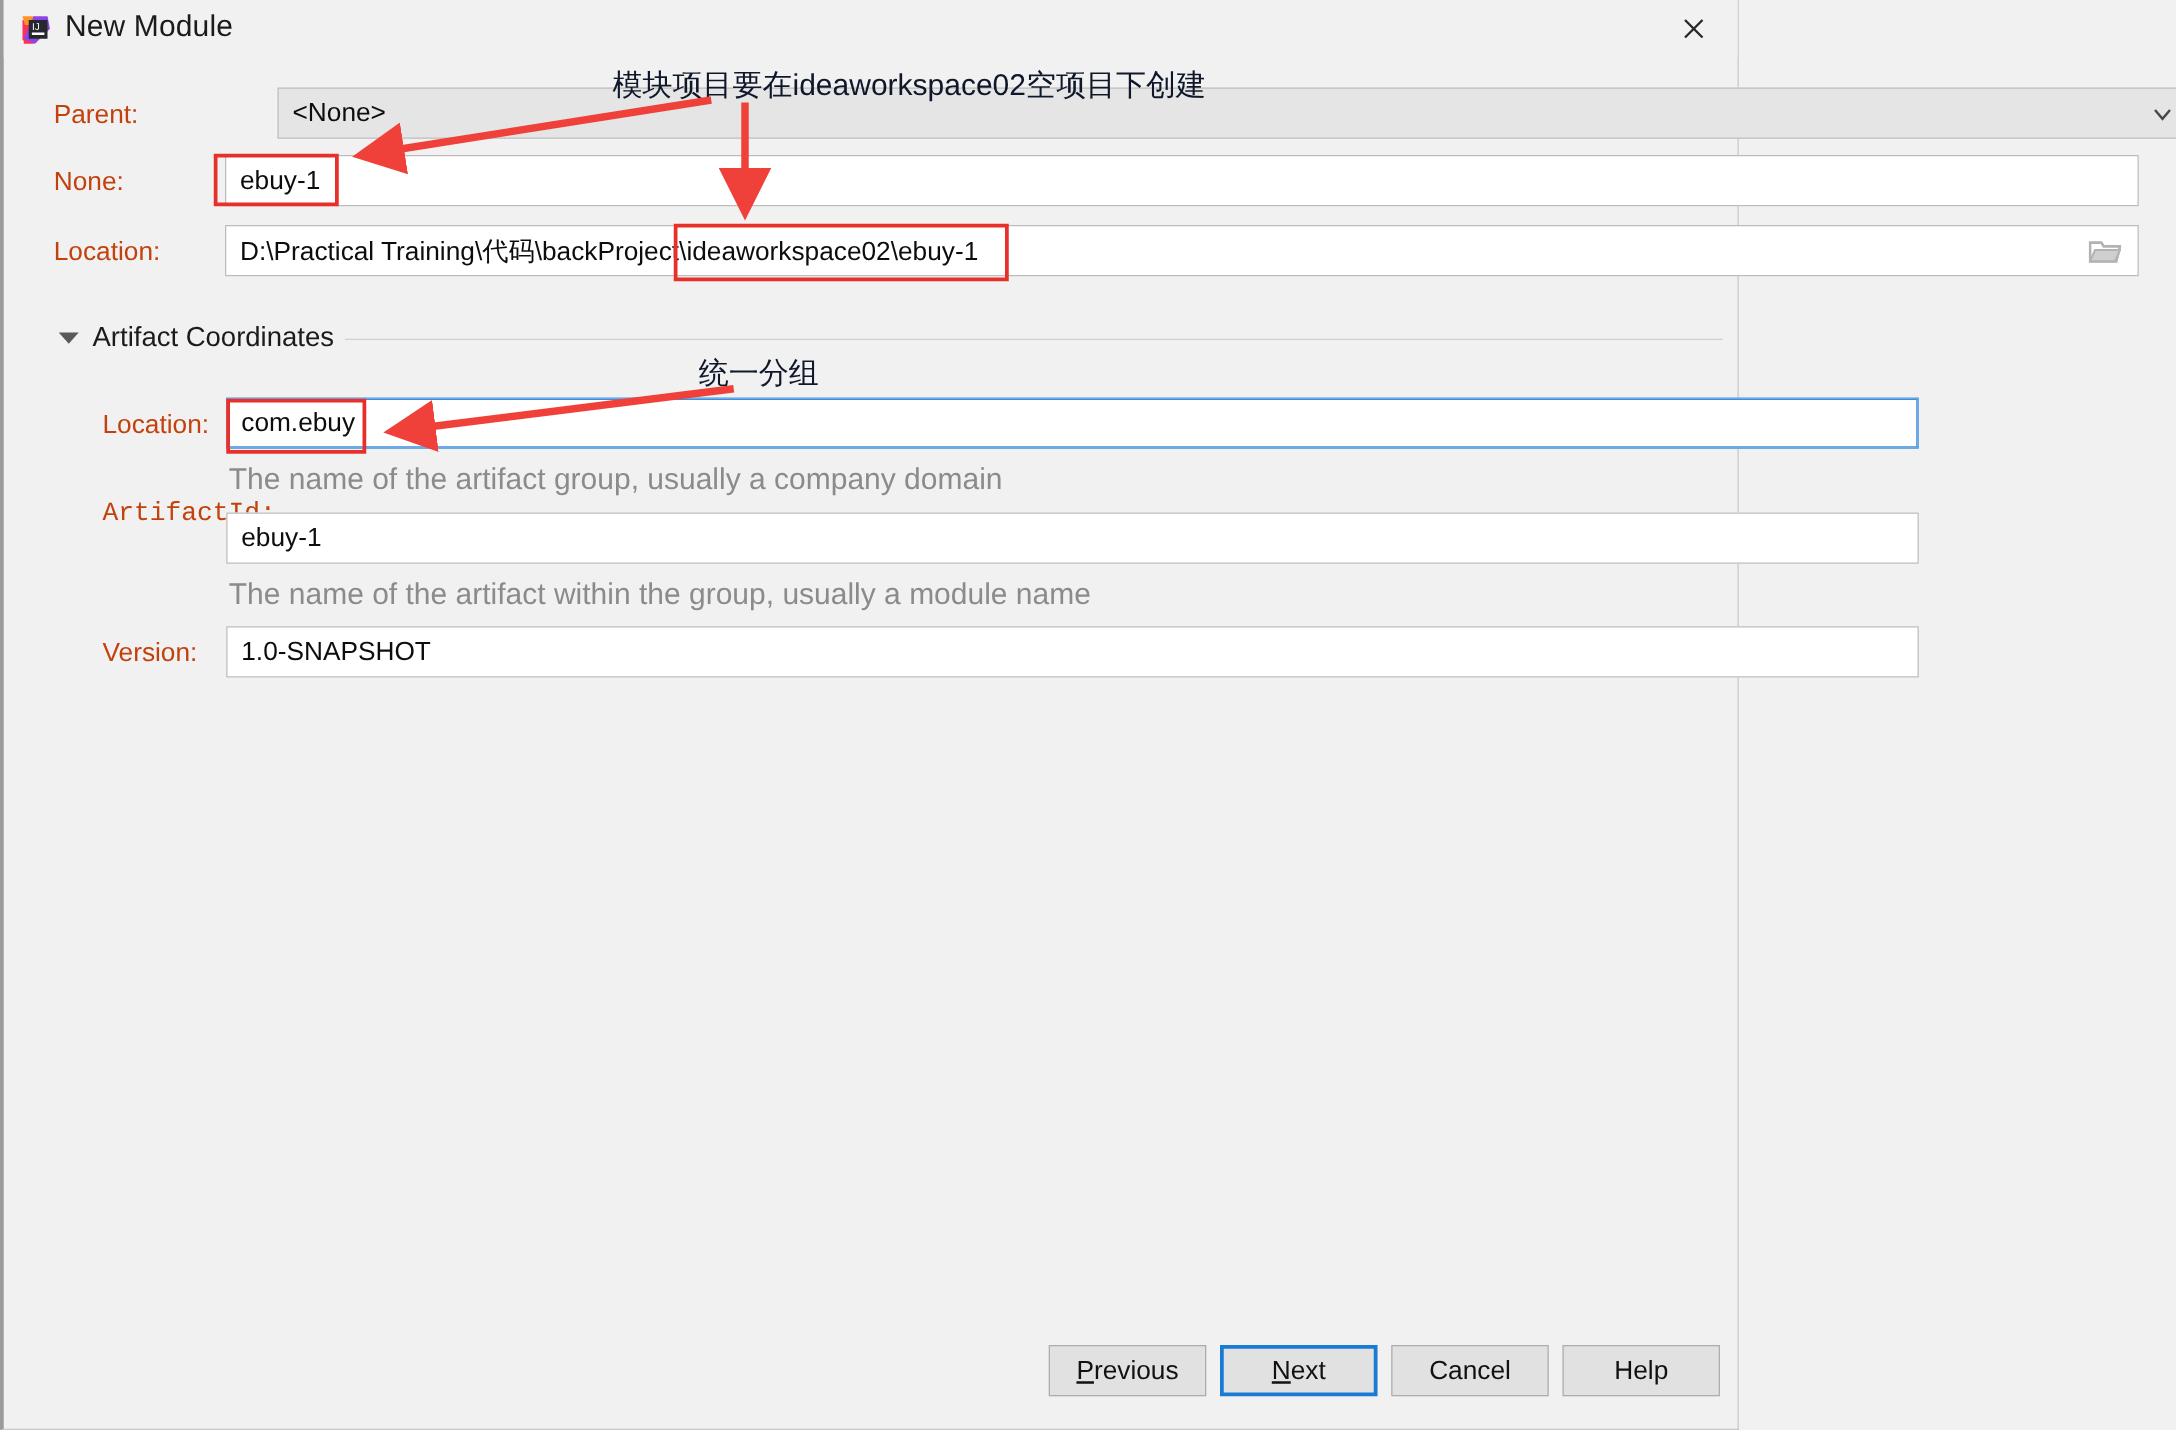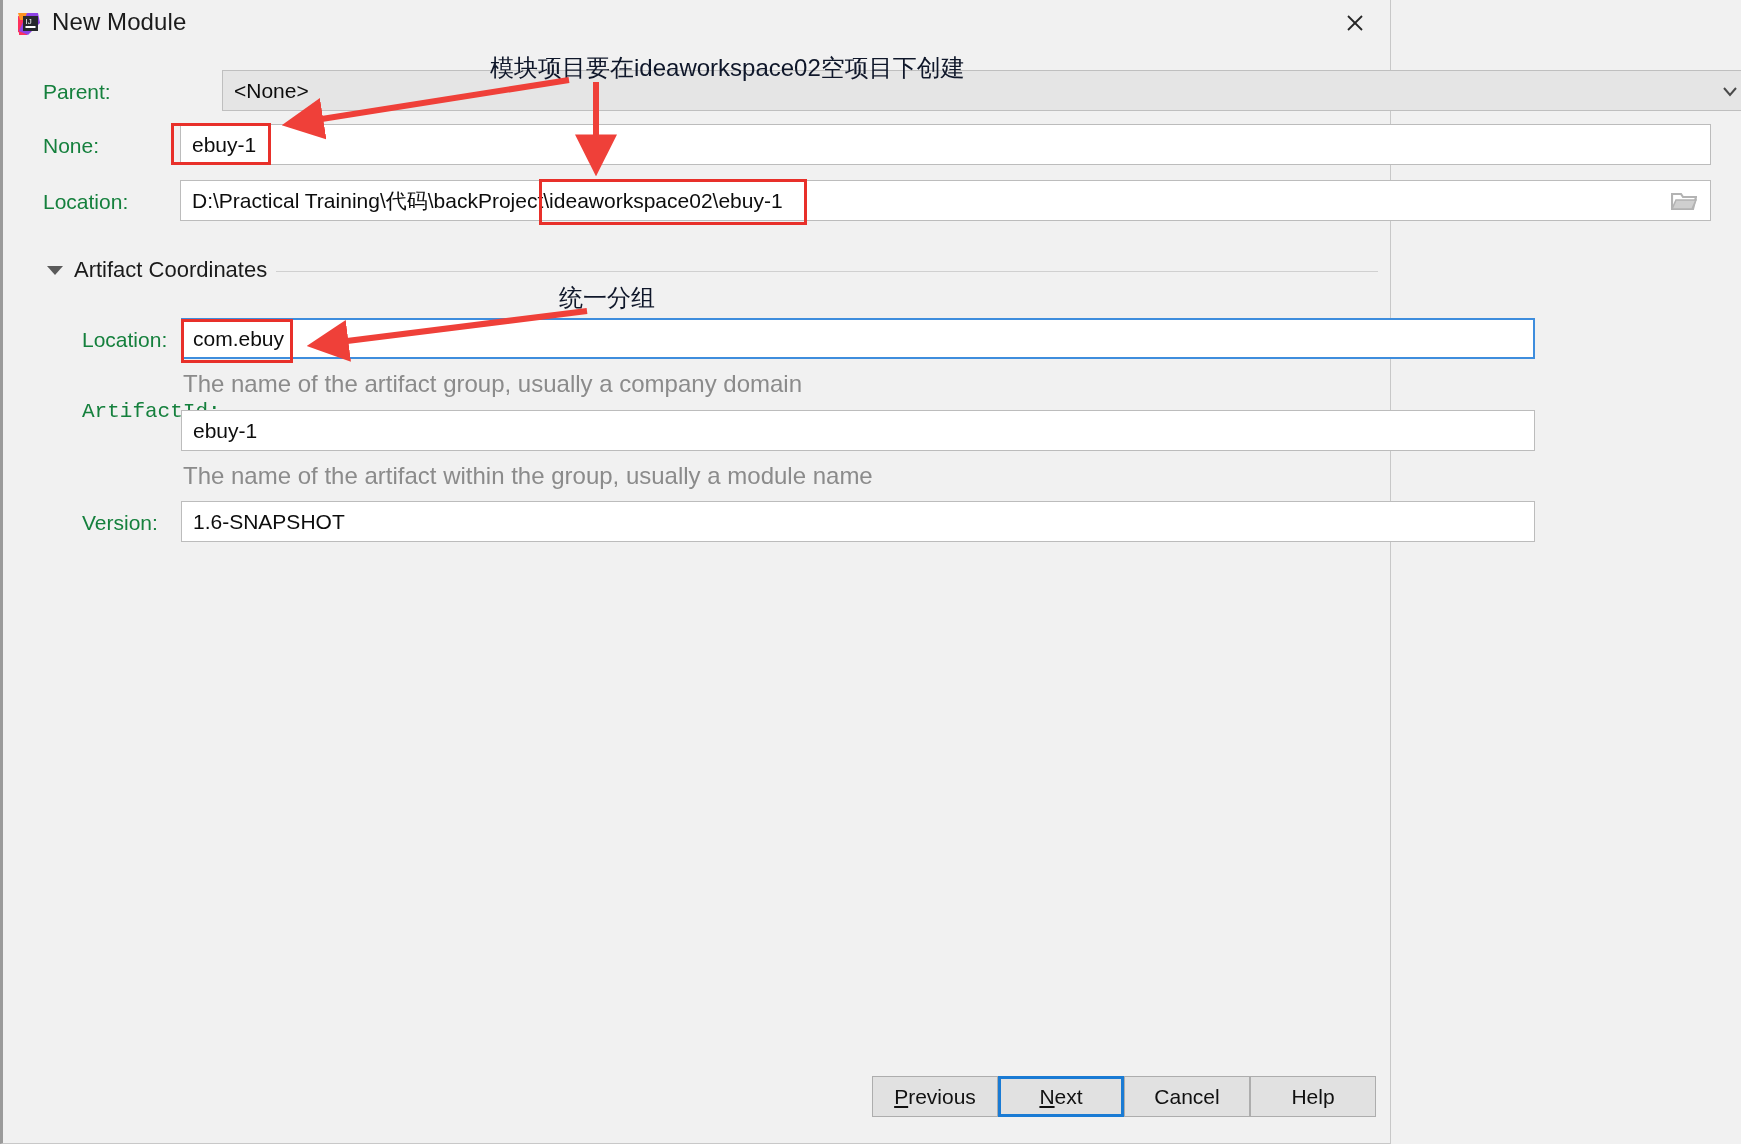--- a/index.html
+++ b/index.html
@@ -38,21 +38,21 @@
     position: absolute; right: 14px; top: 6px;
     width: 42px; height: 34px;
     display: flex; align-items: center; justify-content: center;
     cursor: pointer;
   }
 
   
   .row { position: absolute; left: 0; right: 0; }
   .lbl {
     position: absolute;
-    font-size: 21px; color: #15803d;
+    font-size: 21px; color: #c2410c;
     white-space: nowrap;
   }
   .field {
     position: absolute;
     height: 41px;
     background: #ffffff;
     border: 1px solid #bcbcbc;
     display: flex; align-items: center;
     padding-left: 11px;
     font-size: 21px; color: #0d0d0d;
@@ -101,21 +101,21 @@
     font-size: 22px; color: #1b1b1b;
   }
   #section-rule {
     position: absolute; left: 273px; top: 271px;
     right: 12px; height: 1px; background: #d0d0d0;
   }
 
   
   #buttons {
     position: absolute; right: 14px; bottom: 26px;
-    display: flex; 
+    display: flex; gap: 11px;
   }
   .btn {
     width: 126px; height: 41px;
     background: #e1e1e1;
     border: 1px solid #adadad;
     font-size: 21px; color: #111;
     display: flex; align-items: center; justify-content: center;
     cursor: pointer;
     font-family: "Liberation Sans", sans-serif;
   }
@@ -218,21 +218,21 @@
     <span class="lbl" style="left:79px; top:400px;font-family:Liberation Mono, monospace;">ArtifactId:</span>
     <div class="field" style="left:178px; top:410px; width:1354px;">
       <span class="val">ebuy-1</span>
     </div>
     <span class="hint" style="left:180px; top:462px;">The name of the artifact within the group, usually a module name</span>
   </div>
 
   <div class="row">
     <span class="lbl" style="left:79px; top:511px;">Version:</span>
     <div class="field" style="left:178px; top:501px; width:1354px;">
-      <span class="val">1.6-SNAPSHOT</span>
+      <span class="val">1.0-SNAPSHOT</span>
     </div>
   </div>
 
   <div id="buttons">
     <div class="btn">
         <span><span class="u">P</span><span>revious</span></span>
       </div>
     <div class="btn default">
         <span><span class="u">N</span><span>ext</span></span>
       </div>

